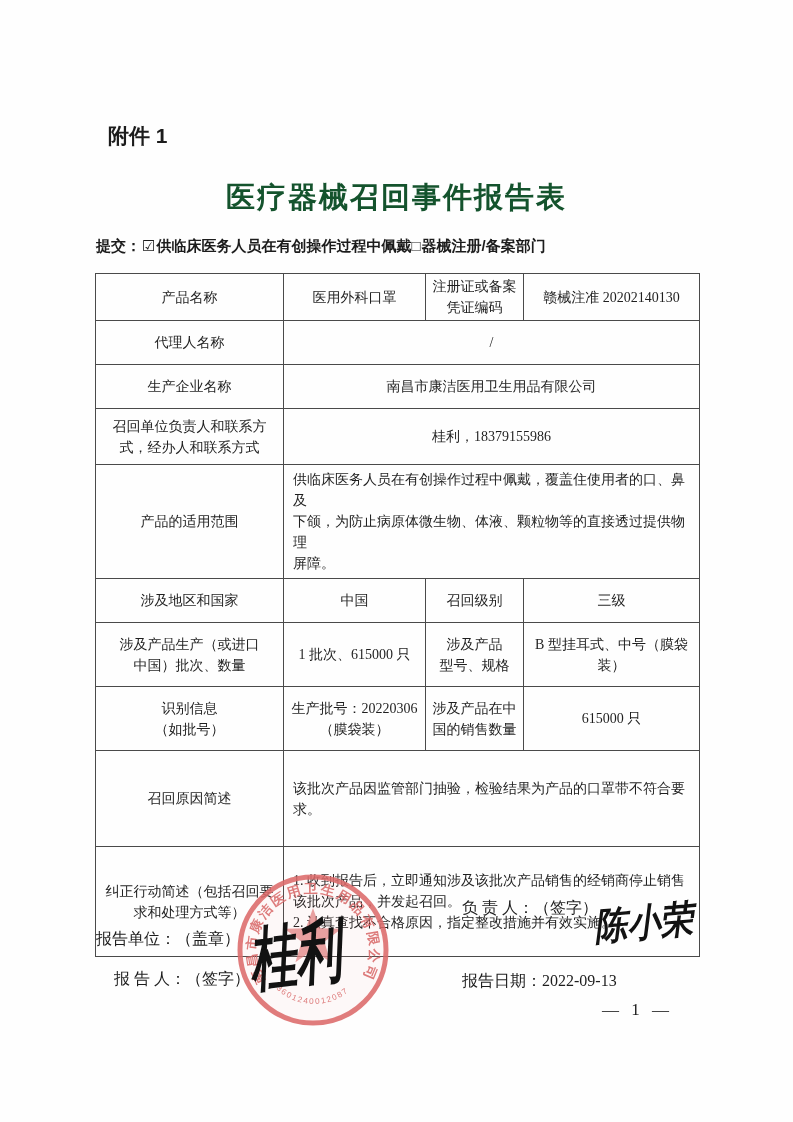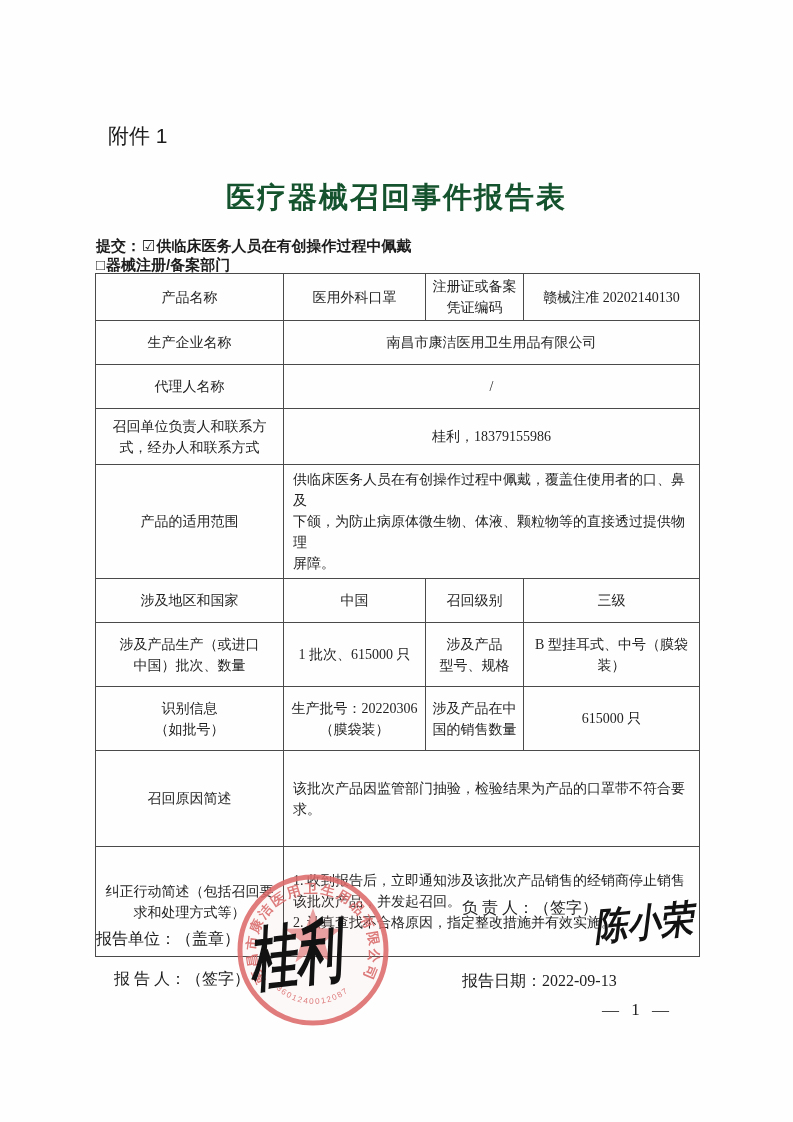--- a/index.html
+++ b/index.html
@@ -8,33 +8,33 @@
     background:#ffffff;
     font-family:"Liberation Serif","DejaVu Serif",serif;
     color:#222;
     position:relative;
     overflow:hidden;
   }
   .sheet{position:absolute;inset:0;background:#fefefe;}
   .attachment{
     position:absolute;left:108px;top:122px;
     font-family:"Liberation Sans","DejaVu Sans",sans-serif;
-    font-weight:normal;font-size:21px;color:#1c1c1c;
+    font-weight:bold;font-size:21px;color:#1c1c1c;
   }
   .doc-title{
     position:absolute;left:0;top:178px;width:793px;
     text-align:center;
     font-family:"Liberation Sans","DejaVu Sans",sans-serif;
     font-weight:bold;font-size:29px;letter-spacing:2px;color:#14532d;
   }
   .submit-line{
     position:absolute;left:96px;top:237px;width:604px;
     display:flex;justify-content:flex-start;align-items:baseline;
     font-family:"Liberation Sans","DejaVu Sans",sans-serif;
-    font-weight:bold;font-size:15px;color:#1c1c1c;flex-direction:column;
+    font-weight:bold;font-size:15px;color:#1c1c1c;
   }
   .submit-left{display:flex;align-items:baseline;gap:1px;}
   .chk{font-weight:normal;font-size:15px;}
   table.report{
     position:absolute;left:95px;top:273px;
     border-collapse:collapse;table-layout:fixed;width:604px;
     font-size:14px;line-height:1.5;color:#1f1f1f;
   }
   table.report td{
     border:1px solid #4a4a4a;
@@ -102,26 +102,26 @@
     </colgroup>
     <tbody>
       <tr style="height:42px">
         <td>产品名称</td>
         <td>医用外科口罩</td>
         <td>注册证或备案
 凭证编码</td>
         <td>赣械注准 20202140130</td>
       </tr>
       <tr style="height:44px">
+        <td>代理人名称</td>
+        <td colspan="3">/</td>
+      </tr>
+      <tr style="height:44px">
         <td>生产企业名称</td>
         <td colspan="3">南昌市康洁医用卫生用品有限公司</td>
-      </tr>
-      <tr style="height:44px">
-        <td>代理人名称</td>
-        <td colspan="3">/</td>
       </tr>
       <tr style="height:56px">
         <td>召回单位负责人和联系方
 式，经办人和联系方式</td>
         <td colspan="3">桂利，18379155986</td>
       </tr>
       <tr style="height:70px">
         <td>产品的适用范围</td>
         <td colspan="3" class="left">供临床医务人员在有创操作过程中佩戴，覆盖住使用者的口、鼻及
 下颌，为防止病原体微生物、体液、颗粒物等的直接透过提供物理

